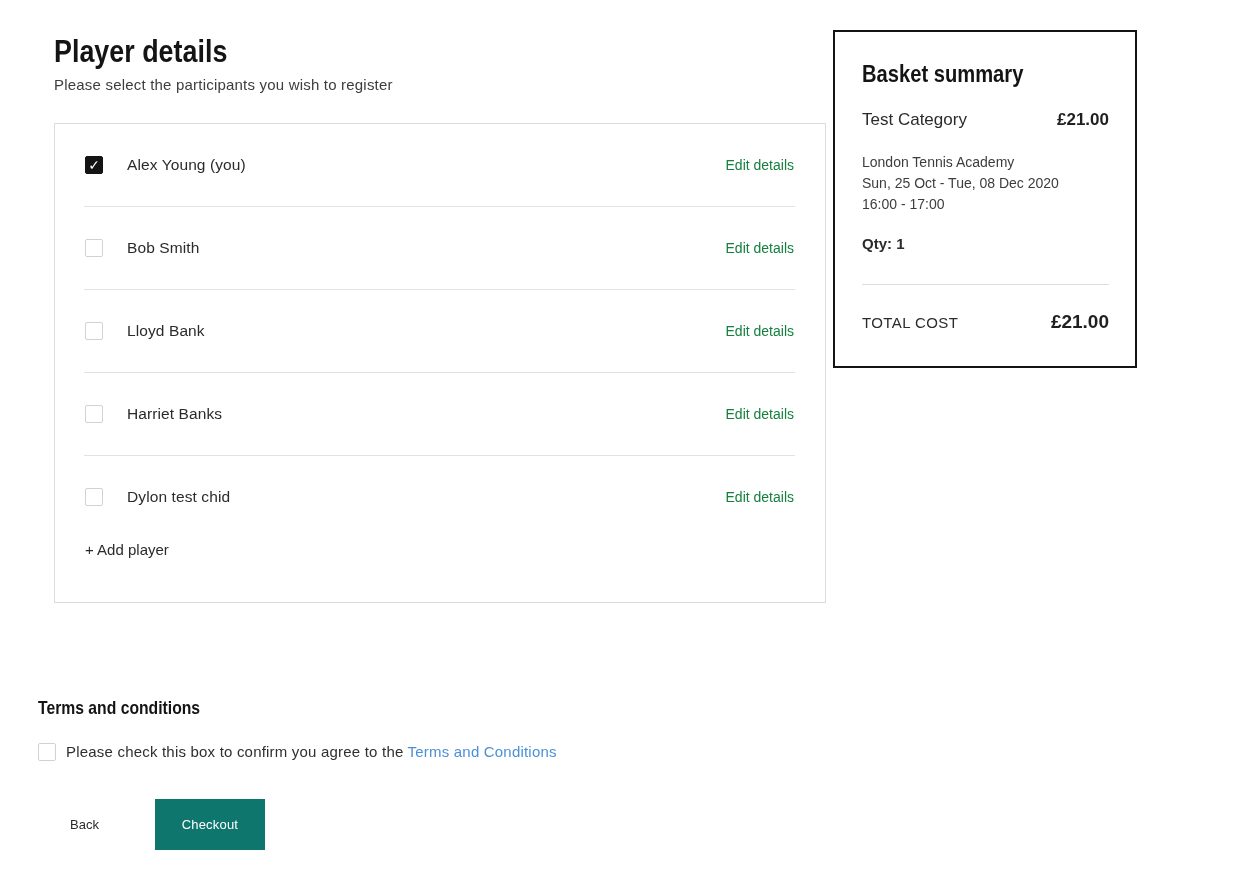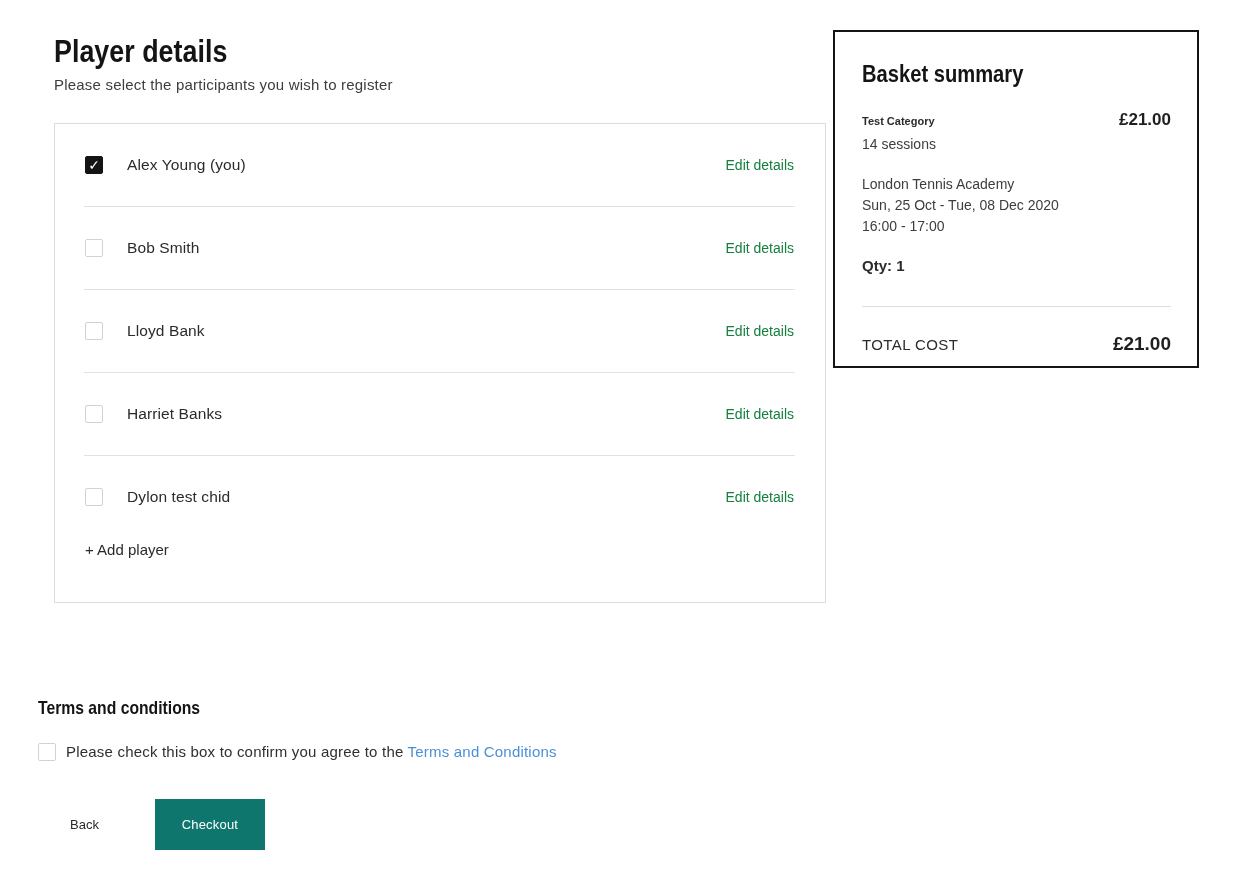--- a/index.html
+++ b/index.html
@@ -84,32 +84,32 @@
     font-size: 15px;
     color: #2b2b2b;
     cursor: pointer;
     display: inline-block;
   }
 
   
   .basket {
     position: absolute;
     left: 833px; top: 30px;
-    width: 366px; height: 338px;
+    width: 304px; height: 338px;
     border: 2px solid #141414;
     background: #ffffff;
     padding: 28px 26px 0 27px;
   }
   .basket-item-row {
     margin-top: 22px;
     display: flex;
     justify-content: space-between;
     align-items: baseline;
   }
-  .basket-item-name { font-size: 11px; font-weight: 700; color: #2b2b2b; }
+  .basket-item-name { font-size: 17px; font-weight: 400; color: #2b2b2b; }
   .basket-item-price { font-size: 17px; font-weight: 700; color: #1f1f1f; }
   .basket-sessions { margin-top: 6px; font-size: 14px; color: #3d3d3d; }
   .basket-venue-block { margin-top: 22px; font-size: 14px; color: #3d3d3d; line-height: 21px; }
   .basket-qty { margin-top: 20px; font-size: 15px; font-weight: 700; color: #2b2b2b; }
   .basket-divider { margin-top: 32px; height: 1px; background: #ddd; }
   .basket-total-row {
     margin-top: 26px;
     display: flex;
     justify-content: space-between;
     align-items: baseline;
@@ -192,21 +192,20 @@
     <a class="add-player">+ Add player</a>
   </div>
 </div>
 
 <div class="basket">
   <h2><span class="cond">Basket summary</span></h2>
   <div class="basket-item-row">
     <span class="basket-item-name">Test Category</span>
     <span class="basket-item-price">£21.00</span>
   </div>
-  <div class="basket-sessions">14 sessions</div>
   <div class="basket-venue-block">
     <div>London Tennis Academy</div>
     <div>Sun, 25 Oct - Tue, 08 Dec 2020</div>
     <div>16:00 - 17:00</div>
   </div>
   <div class="basket-qty">Qty: 1</div>
   <div class="basket-divider"></div>
   <div class="basket-total-row">
     <span class="total-label">TOTAL COST</span>
     <span class="total-value">£21.00</span>

